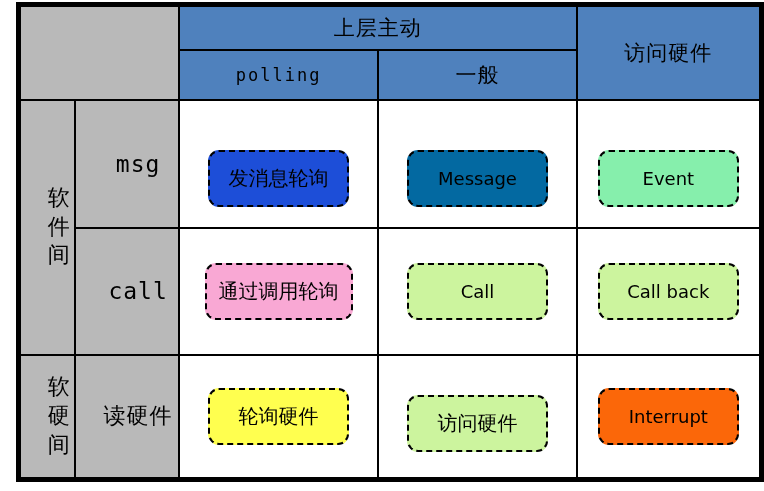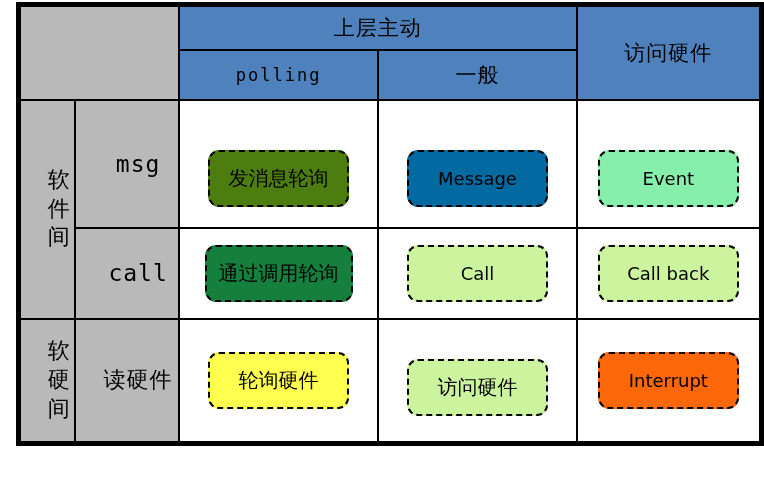--- a/index.html
+++ b/index.html
@@ -29,21 +29,21 @@
   .col-a{width:57px;}
   .col-b{width:104px;}
   .col-c{width:201px;}
   .col-d{width:200px;}
   .col-e{width:186px;}
 
   
   .row-h1{height:45px;}
   .row-h2{height:50px;}
   .row-msg{height:128px;}
-  .row-call{height:91px;}
+  .row-call{height:127px;}
   .row-hw{height:125px;margin-top:28px;}
 
   td.hdr{
     background:var(--blue);
     font-size:21px;
     letter-spacing:1px;
   }
   td.hdr.mono{
     font-family:"DejaVu Sans Mono","Liberation Mono",monospace;
     font-size:17px;
@@ -110,36 +110,36 @@
       </tr>
 
       <tr class="row-msg">
         <td class="rowhead" rowspan="2">
           <div class="vtext">软件间</div>
         </td>
         <td class="rowhead">
           <span class="rlabel-en">msg</span>
         </td>
         <td class="cell">
-          <div class="box zh shift-down" style="background: #4d7c0f;">发消息轮询</div>
+          <div class="box zh shift-down" style="background: #1d4ed8;">发消息轮询</div>
         </td>
         <td class="cell">
           <div class="box shift-down" style="background: #0369a1;">Message</div>
         </td>
         <td class="cell">
           <div class="box shift-down" style="background: #86efac;">Event</div>
         </td>
       </tr>
 
       <tr class="row-call">
         <td class="rowhead">
           <span class="rlabel-en">call</span>
         </td>
         <td class="cell">
-          <div class="box zh wide" style="background: #15803d;">通过调用轮询</div>
+          <div class="box zh wide" style="background: #f9a8d4;">通过调用轮询</div>
         </td>
         <td class="cell">
           <div class="box" style="background: rgb(204, 244, 158);">Call</div>
         </td>
         <td class="cell">
           <div class="box" style="background: rgb(204, 244, 158);">Call back</div>
         </td>
       </tr>
 
       <tr class="row-hw">

